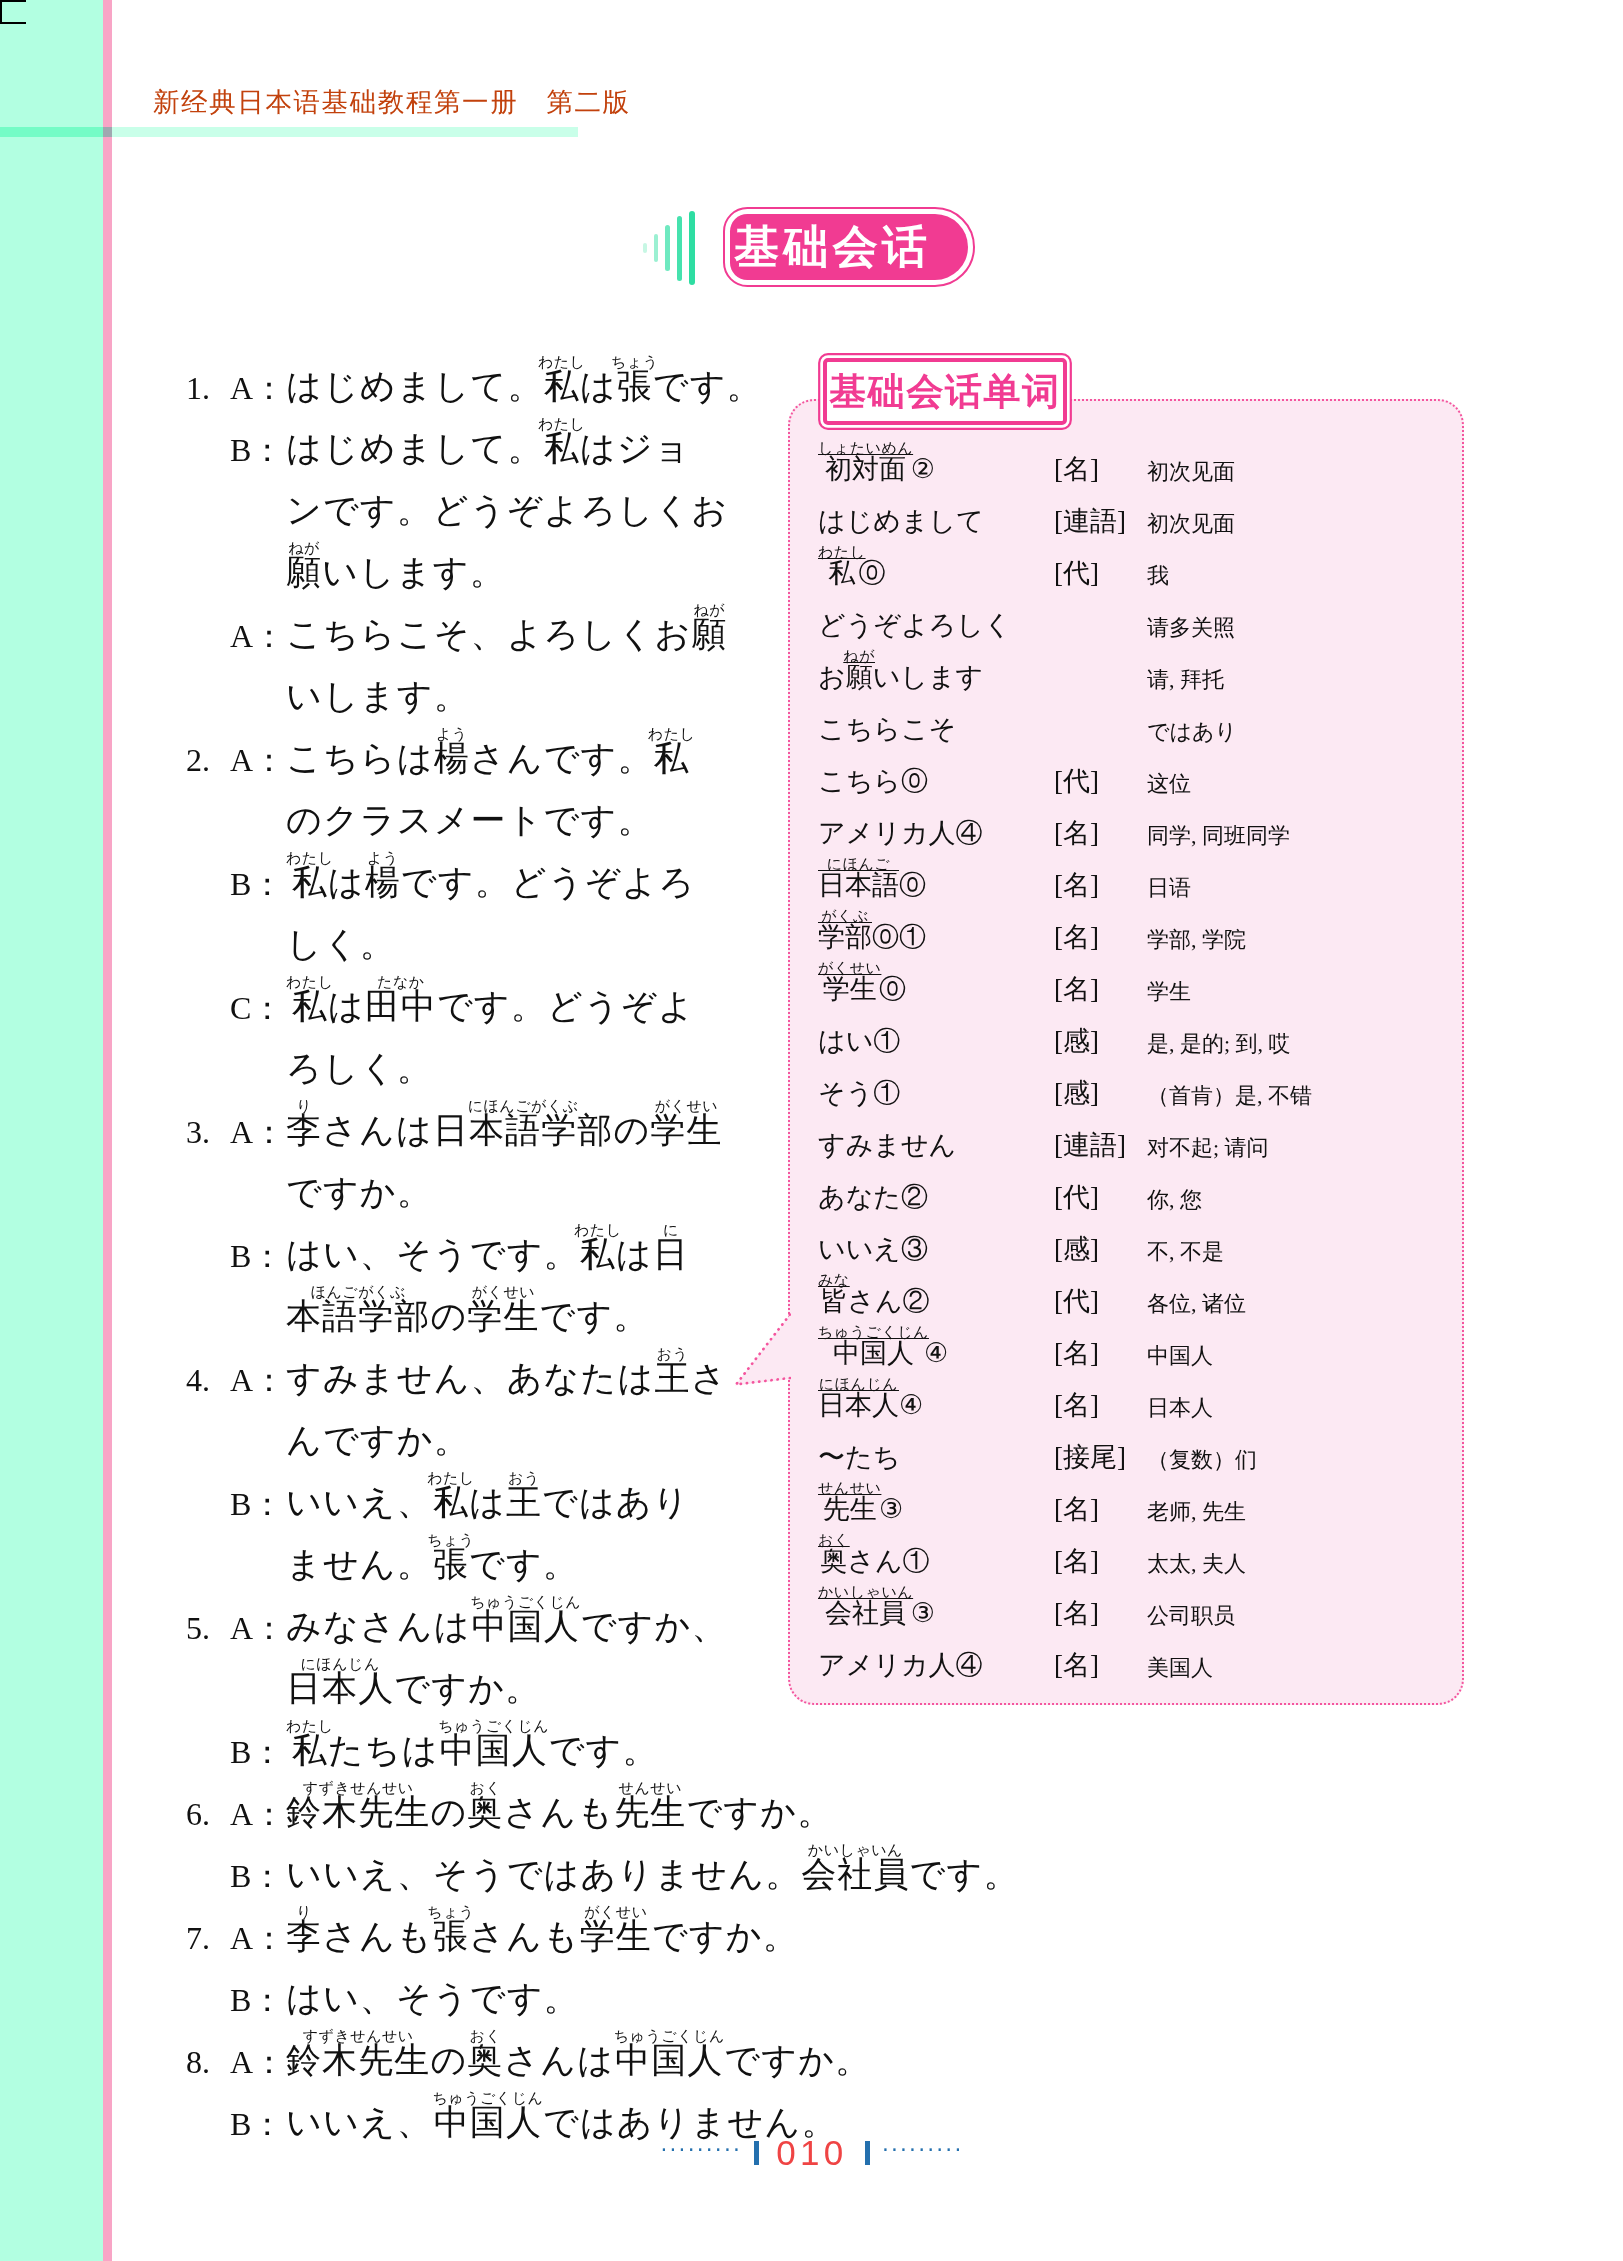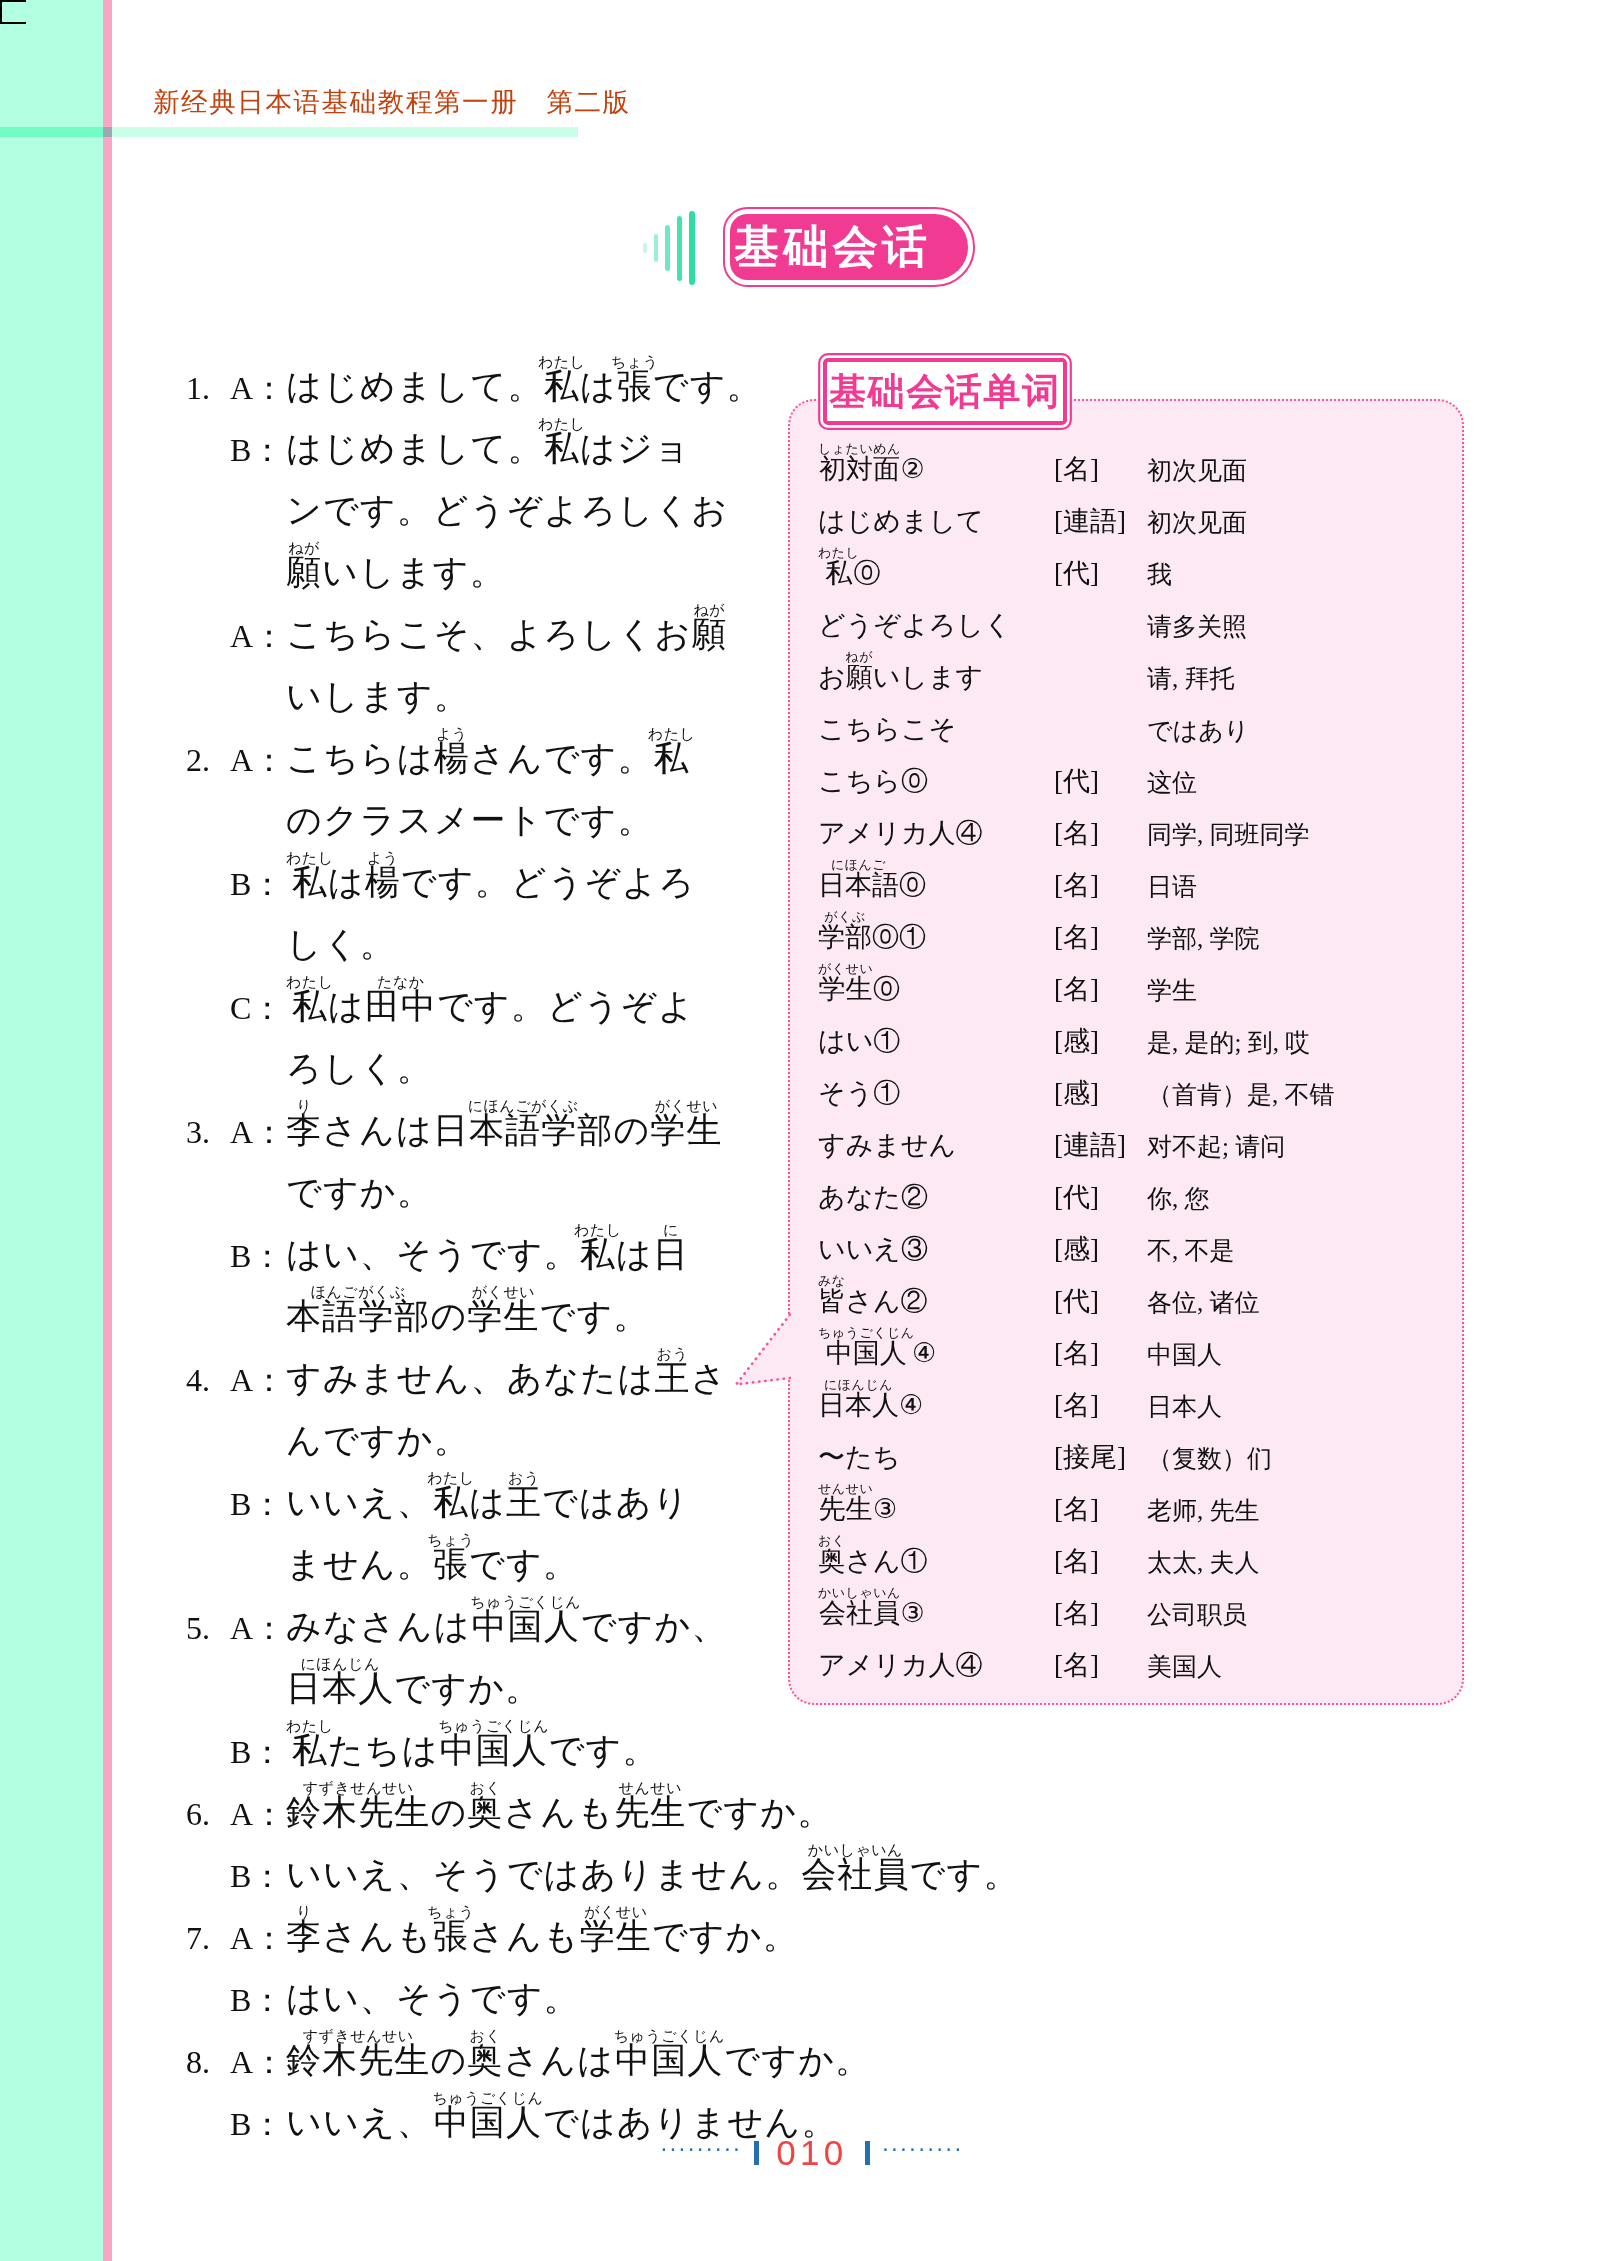--- a/index.html
+++ b/index.html
@@ -35,22 +35,22 @@
     background:#fff; border:4.3px solid #f13b92; border-radius:5px;
     box-shadow:0 0 0 2.7px #fff, 0 0 0 4.9px #f13b92; z-index:3;
     display:flex; align-items:center; justify-content:center; }
   .vocab-pill span { font-family:"Liberation Sans","DejaVu Sans",sans-serif; font-weight:bold;
     font-size:37px; color:#f13b92; letter-spacing:1.6px; }
   .speech-tail { position:absolute; left:734px; top:1310px; z-index:2; }
   .vocab-rows { position:absolute; left:28px; top:30px; width:623px; }
   .v-row { height:52px; display:flex; align-items:flex-end; line-height:1; }
   .v-word { width:236px; font-size:27px; white-space:nowrap; }
   .v-pos { width:93px; font-size:27px; white-space:nowrap; }
-  .v-meaning { flex:1; font-size:25px; white-space:nowrap; }
-  .v-row rt { font-size:13px; letter-spacing:0.5px; }
+  .v-meaning { flex:1; font-size:22px; white-space:nowrap; }
+  .v-row rt { font-size:15px; letter-spacing:0.5px;text-decoration:underline; }
 
   
   .dialogue { position:absolute; left:186px; top:342px; width:1242px; }
   .d-line { height:62px; display:flex; align-items:flex-end; line-height:1; white-space:nowrap; }
   .d-line.sp { margin-left:44px; }
   .d-line.cont { margin-left:100px; }
   .d-num { display:inline-block; width:44px; font-size:32px; }
   .d-speaker { display:inline-block; width:56px; font-size:32px; }
   .d-text { font-size:35px; letter-spacing:1.1px;margin-top:16px; }
   .d-text rt { font-size:15px; letter-spacing:0.5px; }

